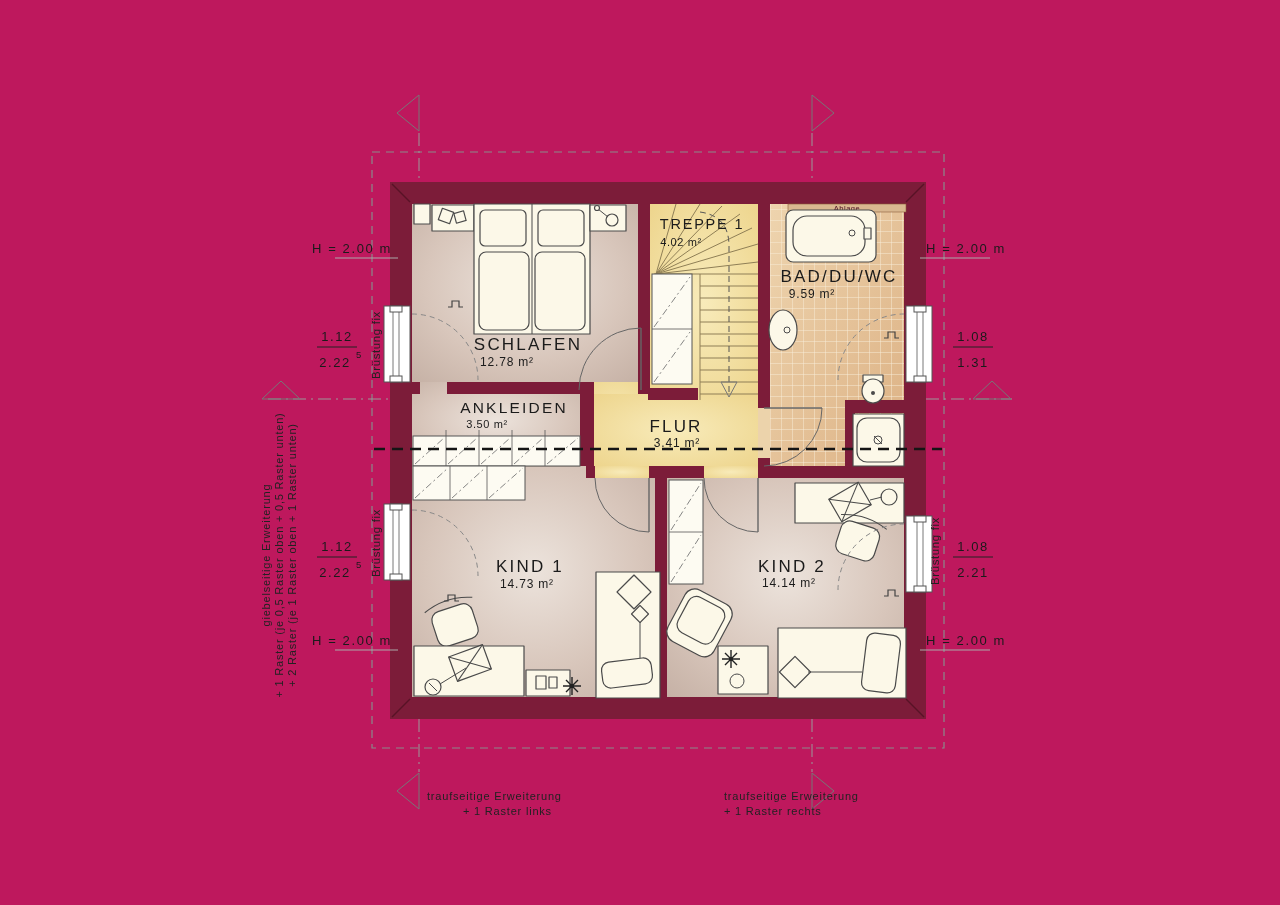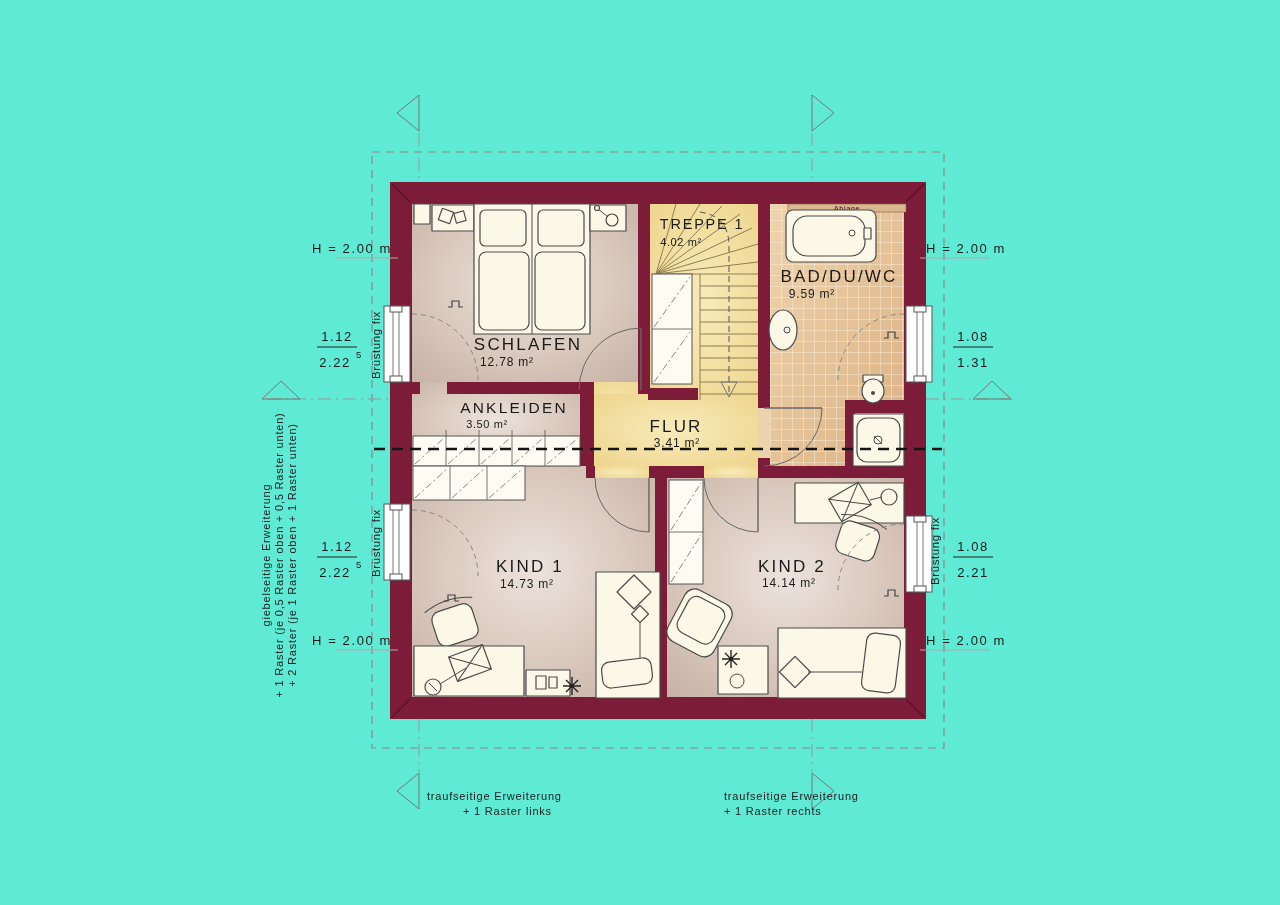--- a/index.html
+++ b/index.html
@@ -1,16 +1,16 @@
 <!DOCTYPE html>
 <html style="--wall: #7c1c39; --wall_dark: #581226; --floor: #cdb9ae; --floor_light: #eae1da; --flur: #f1dd9c; --stair: #f3e3a6; --tile: #e6c79e; --grout: #f6ead2; --furniture: #fcf8e8;"><head>
 <meta charset="utf-8">
 <style>
   html,body{margin:0;padding:0;background:#ffffff;}
-  .stage{width:1280px;height:905px;position:relative;background:#5eead4;text-align:right;}
+  .stage{width:1280px;height:905px;position:relative;background:#be185d;text-align:right;}
   text{font-family:"Liberation Sans",sans-serif;fill:#1b1b1b;}
   .room-label{font-size:17px;letter-spacing:2.2px;}
   .room-area{font-size:12px;letter-spacing:0.8px;}
   .small-label{font-size:14.5px;letter-spacing:1.8px;}
   .small-area{font-size:11px;letter-spacing:0.6px;}
   .dim{font-size:13px;letter-spacing:1.6px;}
   .dim-sup{font-size:9.5px;}
   .sill{font-size:11.5px;letter-spacing:0.6px;fill:#222;}
   .note{font-size:11px;letter-spacing:0.8px;fill:#222;}
   .ablage{font-size:7.5px;letter-spacing:0.5px;fill:#4b0d23;}

